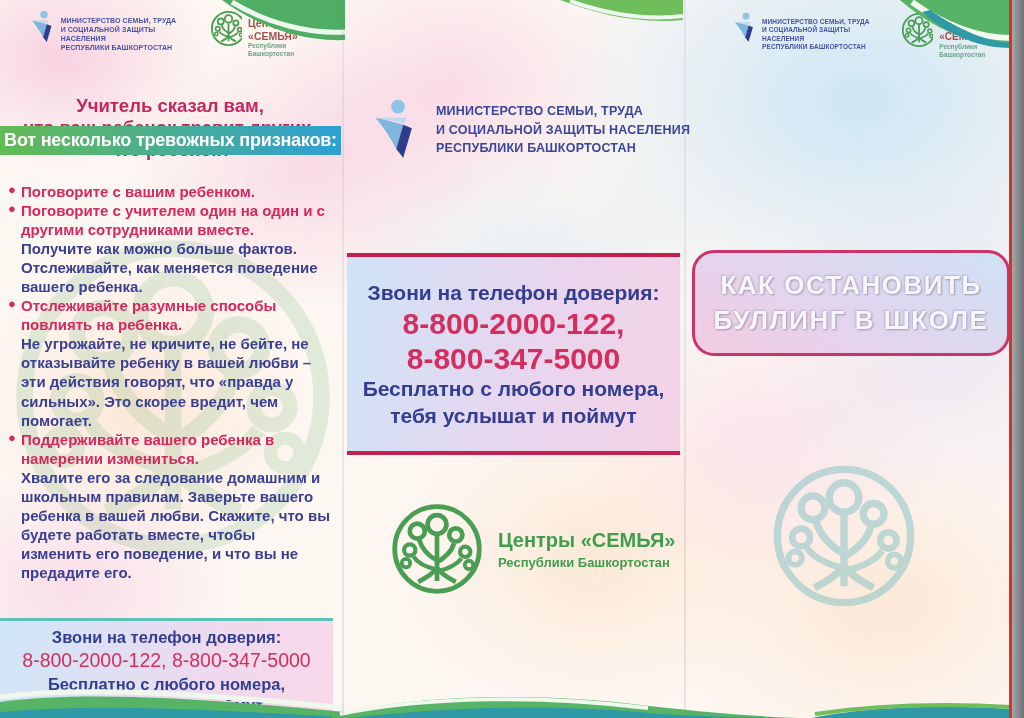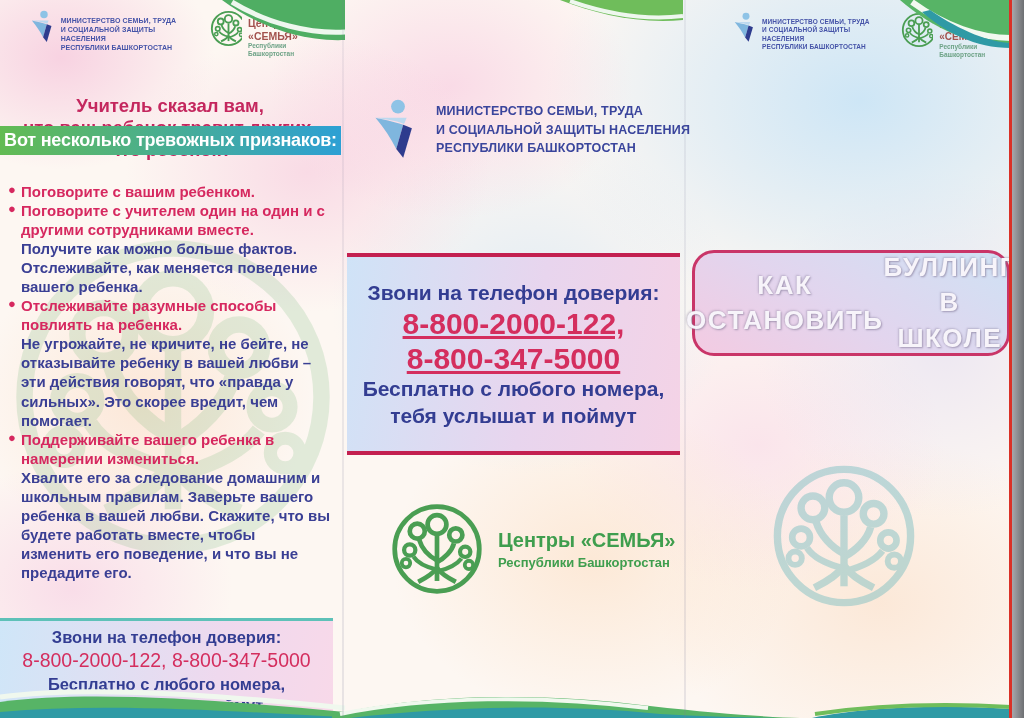--- a/index.html
+++ b/index.html
@@ -43,30 +43,30 @@
   .hl-numbers{color:#d42e5e;font-weight:normal;font-size:19.5px;line-height:1.3;}
   .hl-note{color:#333d92;font-weight:bold;font-size:16.5px;line-height:1.3;}
   
   .ministry-block{left:372px;top:98px;display:flex;align-items:center;z-index:3;}
   .ministry-md-text{font-size:12.5px;font-weight:bold;color:#3a459c;line-height:1.5;margin-left:12px;letter-spacing:.2px;}
   .hotline-center{left:347px;top:253px;width:333px;height:202px;
     border-top:4px solid #c32050;border-bottom:4px solid #c32050;
     background:linear-gradient(100deg,#cfe3f7 0%,#e8d5ee 55%,#f4d3e6 100%);
     text-align:center;box-sizing:border-box;padding-top:22px;z-index:3;}
   .hc-intro{color:#333d92;font-weight:bold;font-size:21px;line-height:1.3;}
-  .hc-number{color:#d42e5e;font-weight:bold;font-size:30px;line-height:1.17;text-decoration:underline;}
+  .hc-number{color:#d42e5e;font-weight:bold;font-size:30px;line-height:1.17;}
   .hc-note{color:#333d92;font-weight:bold;font-size:21px;line-height:1.25;}
   .semya-block{left:390px;top:502px;display:flex;align-items:center;z-index:3;}
   .semya-md-text{margin-left:14px;line-height:1.35;}
   .semya-md-name{font-size:20px;font-weight:bold;color:#3f9e4e;}
   .semya-md-sub{font-size:13px;font-weight:bold;color:#3f9e4e;}
   
   .title-box{left:692px;top:250px;width:318px;height:106px;border:3px solid #c93568;border-radius:22px;
     background:linear-gradient(30deg,#f3cbe2 0%,#e2d5ee 45%,#cfe1f4 100%);
-    display:flex;flex-direction:row;align-items:center;justify-content:center;z-index:3;
+    display:flex;flex-direction:column;align-items:center;justify-content:center;z-index:3;
     color:#f7f4fa;font-weight:bold;font-size:26px;letter-spacing:1.5px;line-height:1.35;text-align:center;
     text-shadow:1px 1px 2px rgba(130,120,150,.65), -1px -1px 2px rgba(130,120,150,.35);
     box-sizing:border-box;}
   
   .wm-left{left:8px;top:232px;color:#57a95f;opacity:.16;z-index:1;}
   .wm-right{left:770px;top:462px;color:#74bcc0;opacity:.45;z-index:1;}
   .decor{position:absolute;left:0;top:0;z-index:6;pointer-events:none;}
   .fold{top:0;width:2px;height:718px;background:linear-gradient(to bottom,rgba(120,120,150,.10),rgba(120,120,150,.16));z-index:7;}
   .edge-red{left:1009px;top:0;width:3px;height:718px;background:#da3127;z-index:10;}
   .edge-gray{left:1012px;top:0;width:12px;height:718px;background:linear-gradient(to right,#a7a7ab,#6e7073);z-index:10;}

